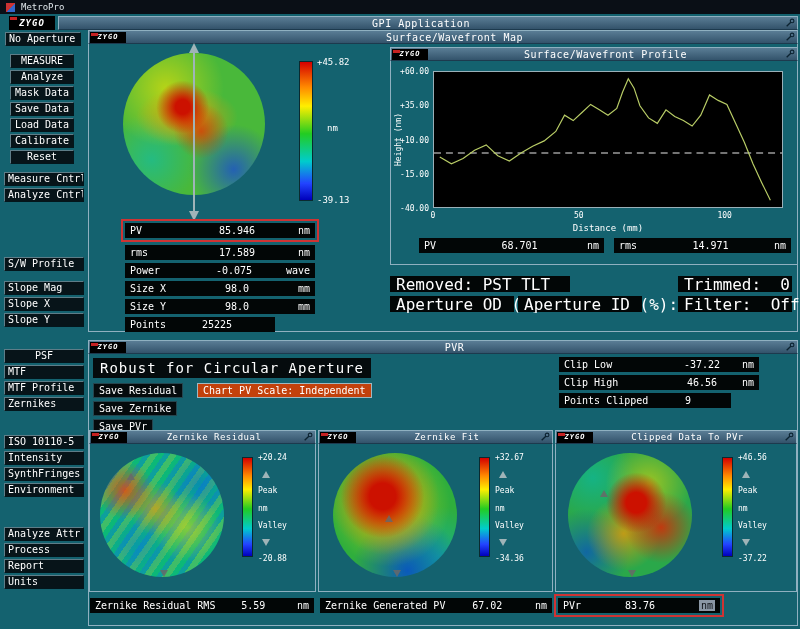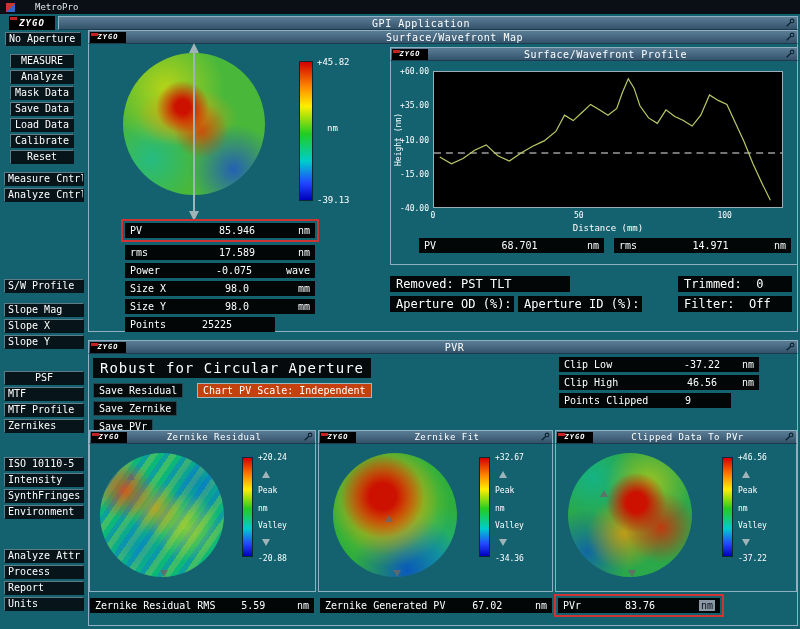--- a/index.html
+++ b/index.html
@@ -3,40 +3,40 @@
 <meta charset="utf-8">
 <style>
   * { margin:0; padding:0; box-sizing:border-box; }
   html,body { width:800px; height:629px; background:#222; }
   #screen {
     position:relative; width:800px; height:629px; overflow:hidden;
     background:#14626f; color:#fff;
     font-family:"DejaVu Sans Mono","Liberation Mono",monospace; font-size:10px;
   }
   
-  .osbar { position:absolute; left:0; top:0; width:800px; height:14px; background:#0a0f16; display:flex; align-items:center; gap:20px; padding-left:6px; }
+  .osbar { position:absolute; left:0; top:0; width:800px; height:14px; background:#0a0f16; display:flex; align-items:center; gap:6px; padding-left:6px; }
   .osicon { width:9px; height:9px; background:linear-gradient(135deg,#c33 50%,#36c 50%); }
   .ostitle { font-size:9px; color:#dfe6ea; }
   .titlebar { position:absolute; height:14px; background:linear-gradient(180deg,#5a7d95,#33536b); border:1px solid #8fb0c0; border-bottom-color:#1d3a4e; display:flex; align-items:center; }
   .tb-title { flex:1; text-align:center; font-size:10px; color:#fff; letter-spacing:.5px; white-space:nowrap; overflow:hidden; }
   .zlogo { position:relative; width:36px; height:11px; margin-left:1px; background:#000; display:flex; align-items:center; justify-content:center; flex:none; }
   .zlogo::before { content:""; position:absolute; left:1px; top:1px; width:7px; height:3px; background:#c62222; }
   .zlogo span { font-size:7px; font-style:italic; font-weight:bold; letter-spacing:1px; color:#fff; }
   .zlogo.big { width:46px; height:14px; }
   .zlogo.big span { font-size:9px; }
   .wrench { width:13px; height:12px; margin-right:1px; display:flex; align-items:center; justify-content:center; flex:none; }
   .window { position:absolute; border:1px solid #8fb0c0; background:#14626f; }
   .window .titlebar { left:-1px; top:-1px; right:-1px; position:absolute; }
   
   #sidebar { position:absolute; left:0; top:30px; width:88px; bottom:0; }
   .side-btn { background:#071419; border:1px solid #5e7d88; border-bottom-color:#03161c; border-right-color:#03161c; color:#fff; font-size:10px; line-height:12px; padding:0 3px; margin:2px 0 0 4px; width:80px; cursor:pointer; white-space:nowrap; overflow:hidden; }
   .side-btn.boxed { margin-left:10px; width:64px; text-align:center; }
   .side-btn.plain { margin-left:5px; width:76px; }
   
-  .strip { position:absolute; background:#020606; color:#fff; font-size:12px; height:16px; display:flex; align-items:center; padding:0 6px; white-space:pre; }
+  .strip { position:absolute; background:#020606; color:#fff; font-size:16px; height:16px; display:flex; align-items:center; padding:0 6px; white-space:pre; }
   .stat-row { display:flex; align-items:center; background:#020606; height:15px; padding:0 5px; font-size:10px; white-space:pre; margin-bottom:3px; }
   .s-label { white-space:pre; }
   .s-value { margin-left:auto; margin-right:auto; }
   .s-unit { min-width:18px; text-align:right; }
   .s-unit.sel { background:#8a97a5; color:#0d1116; padding:0 2px; min-width:0; }
   .stat-row.hl { outline:2px solid #cf3333; outline-offset:2px; margin-top:2px; margin-bottom:7px; }
   
   .heat { position:absolute; border-radius:50%; }
   .heat-main { background:
     radial-gradient(circle at 42% 38%, #cc1100 0 6%, rgba(204,17,0,0) 22%),
@@ -138,21 +138,21 @@
         <div class="side-btn plain">No Aperture</div>
         <div class="side-btn boxed" style="margin-top: 8px;">MEASURE</div>
         <div class="side-btn boxed">Analyze</div>
         <div class="side-btn boxed">Mask Data</div>
         <div class="side-btn boxed">Save Data</div>
         <div class="side-btn boxed">Load Data</div>
         <div class="side-btn boxed">Calibrate</div>
         <div class="side-btn boxed">Reset</div>
         <div class="side-btn" style="margin-top: 8px;">Measure Cntrl</div>
         <div class="side-btn">Analyze Cntrl</div>
-        <div class="side-btn" style="margin-top: 77px;">S/W Profile</div>
+        <div class="side-btn" style="margin-top: 55px;">S/W Profile</div>
         <div class="side-btn" style="margin-top: 10px;">Slope Mag</div>
         <div class="side-btn">Slope X</div>
         <div class="side-btn">Slope Y</div>
         <div class="side-btn" style="margin-top: 22px; text-align: center;">PSF</div>
         <div class="side-btn">MTF</div>
         <div class="side-btn">MTF Profile</div>
         <div class="side-btn">Zernikes</div>
         <div class="side-btn" style="margin-top: 24px;">ISO 10110-5</div>
         <div class="side-btn">Intensity</div>
         <div class="side-btn">SynthFringes</div>

